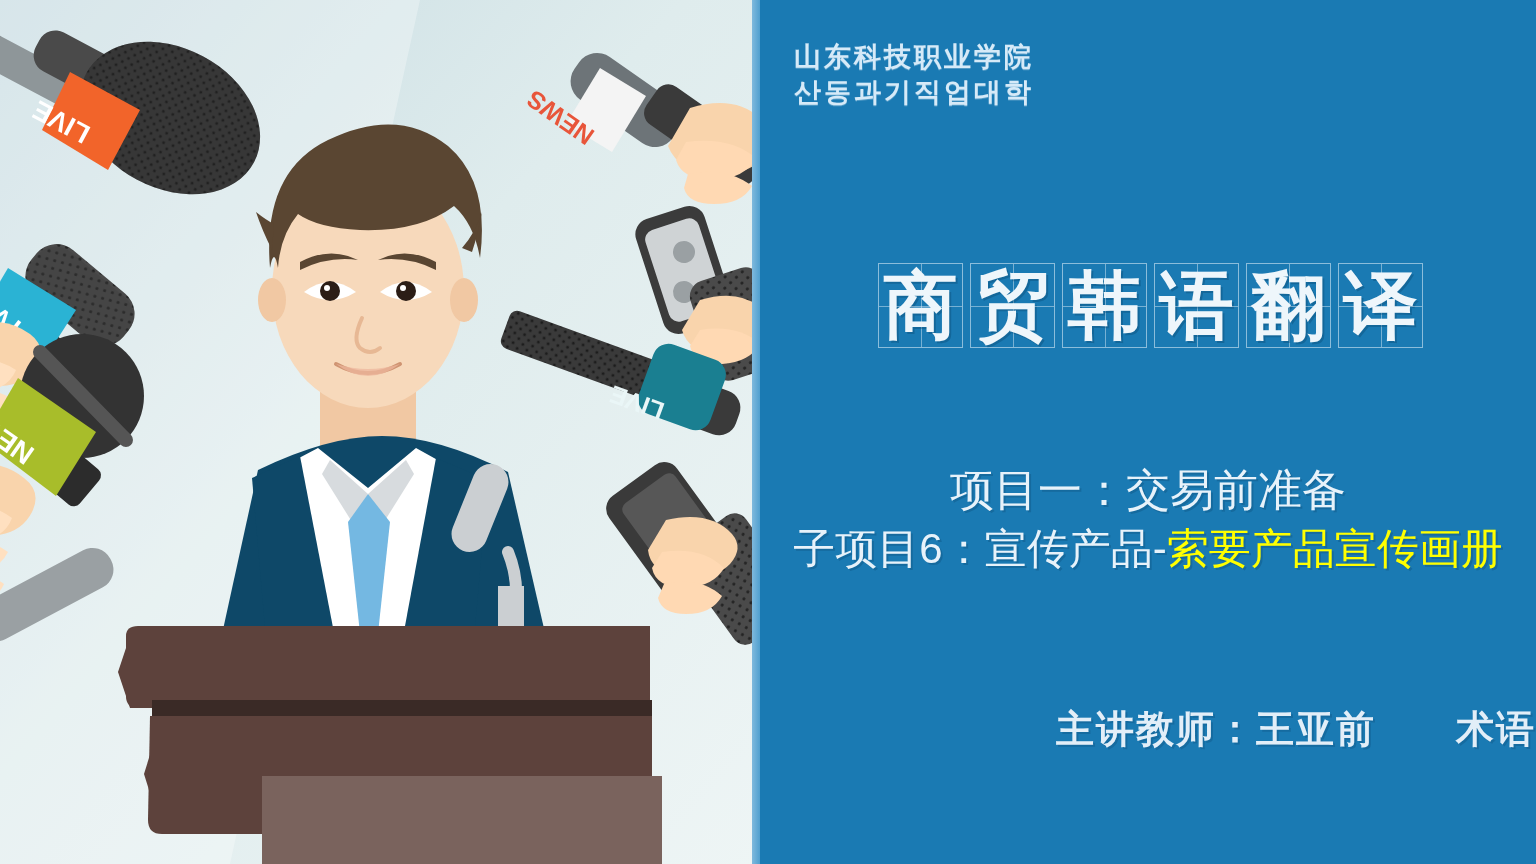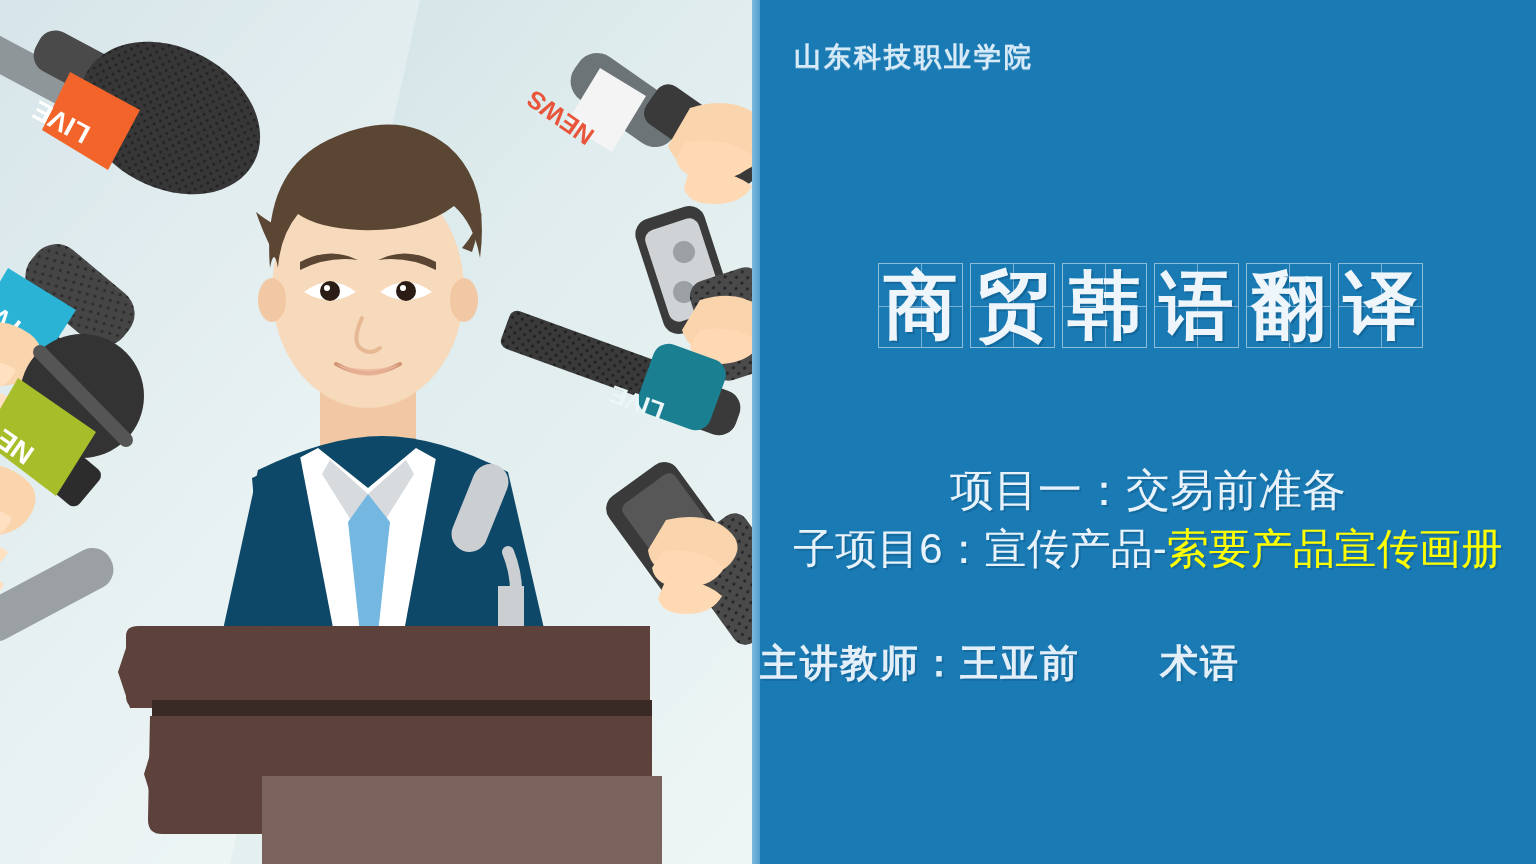--- a/index.html
+++ b/index.html
@@ -67,22 +67,22 @@
     font-size:44px;font-weight:400;line-height:1.28;
     text-shadow:2px 2px 0 rgba(10,70,110,.30);
     white-space:nowrap;
   }
   .subtitle .l2{
     display:block;margin-top:4px;font-size:42px;letter-spacing:0px;
   }
   .hl{color:#ffff00;}
 
   .teacher{
-    position:absolute;left:0;top:638px;width:776px;
-    text-align:left;color:#e2eef8;
+    position:absolute;left:0;top:704px;width:776px;
+    text-align:right;color:#e2eef8;
     font-size:38px;font-weight:700;letter-spacing:2px;
     text-shadow:2px 2px 0 rgba(10,70,110,.28);
     white-space:pre;
   }
 </style>
 </head>
 <body>
 
 <div class="slide">
 
@@ -251,20 +251,21 @@
       </g>
     </svg>
   </div>
 
   <div class="seam"></div>
 
   <div class="panel">
 
     <div class="school">
       <div>山东科技职业学院</div>
+      <div>산동과기직업대학</div>
     </div>
 
     <div class="title-grid">
       <div class="cell">
         <span>商</span>
       </div>
       <div class="cell">
         <span>贸</span>
       </div>
       <div class="cell">

